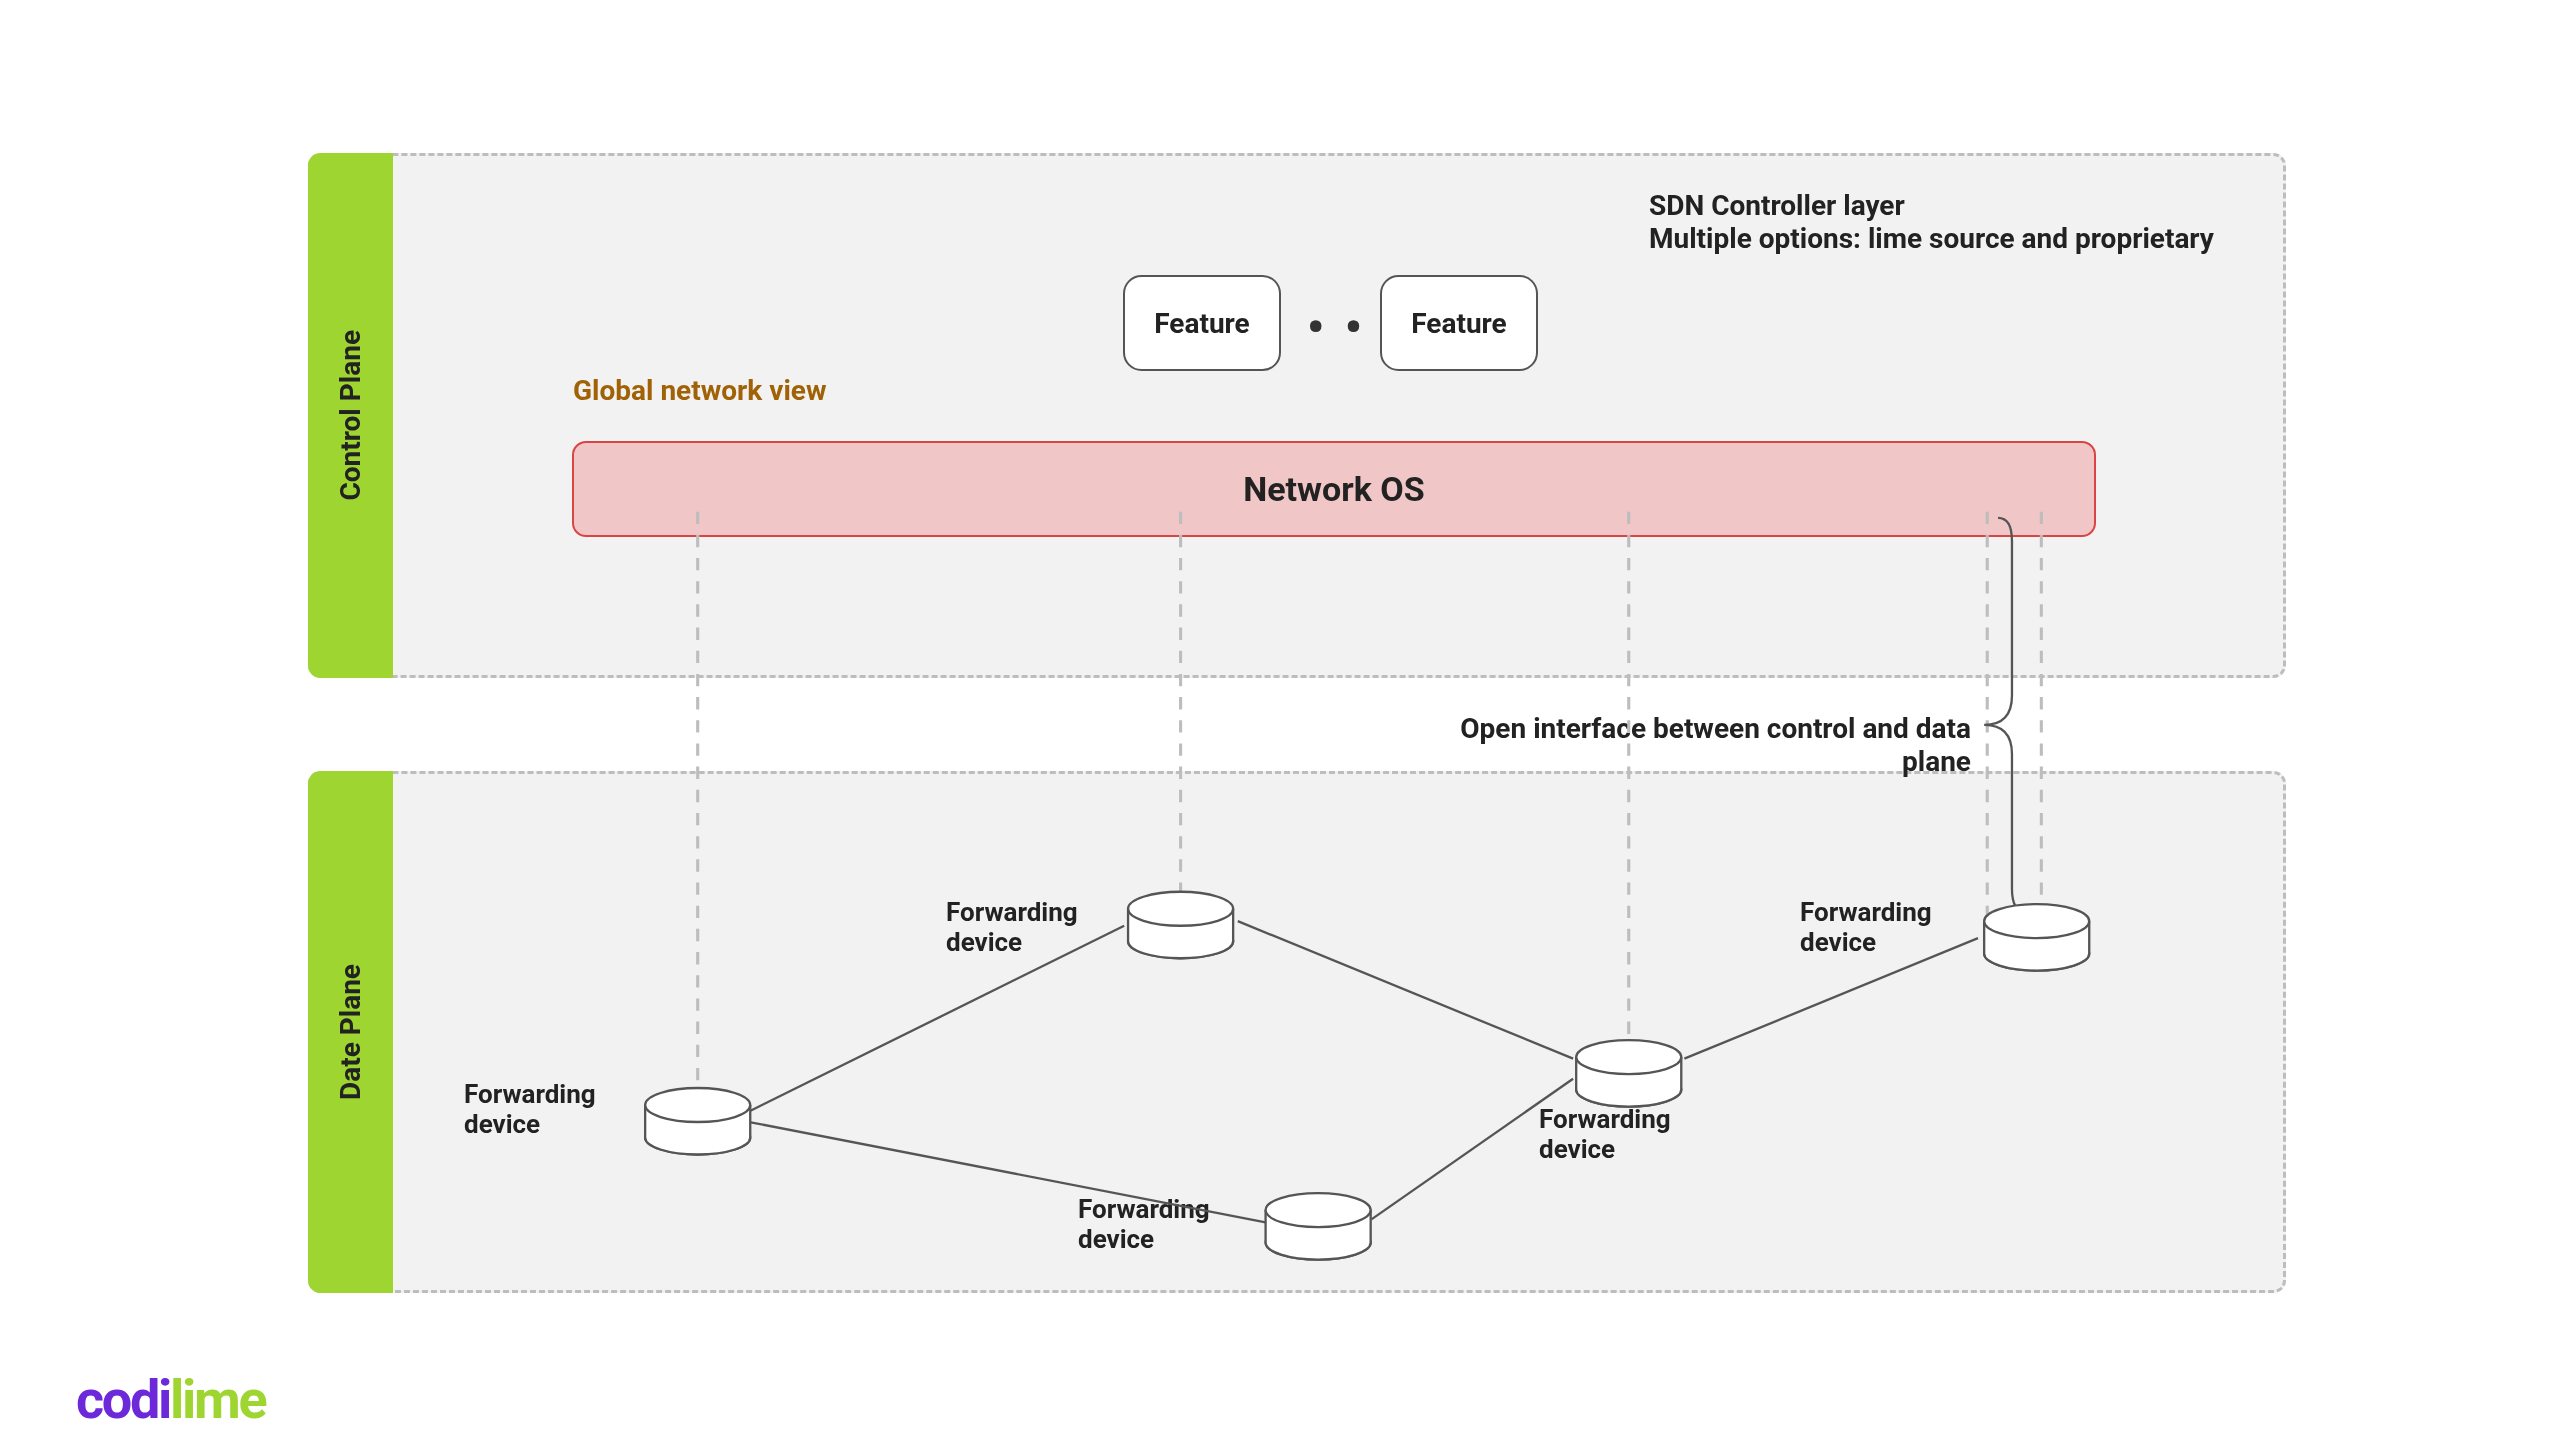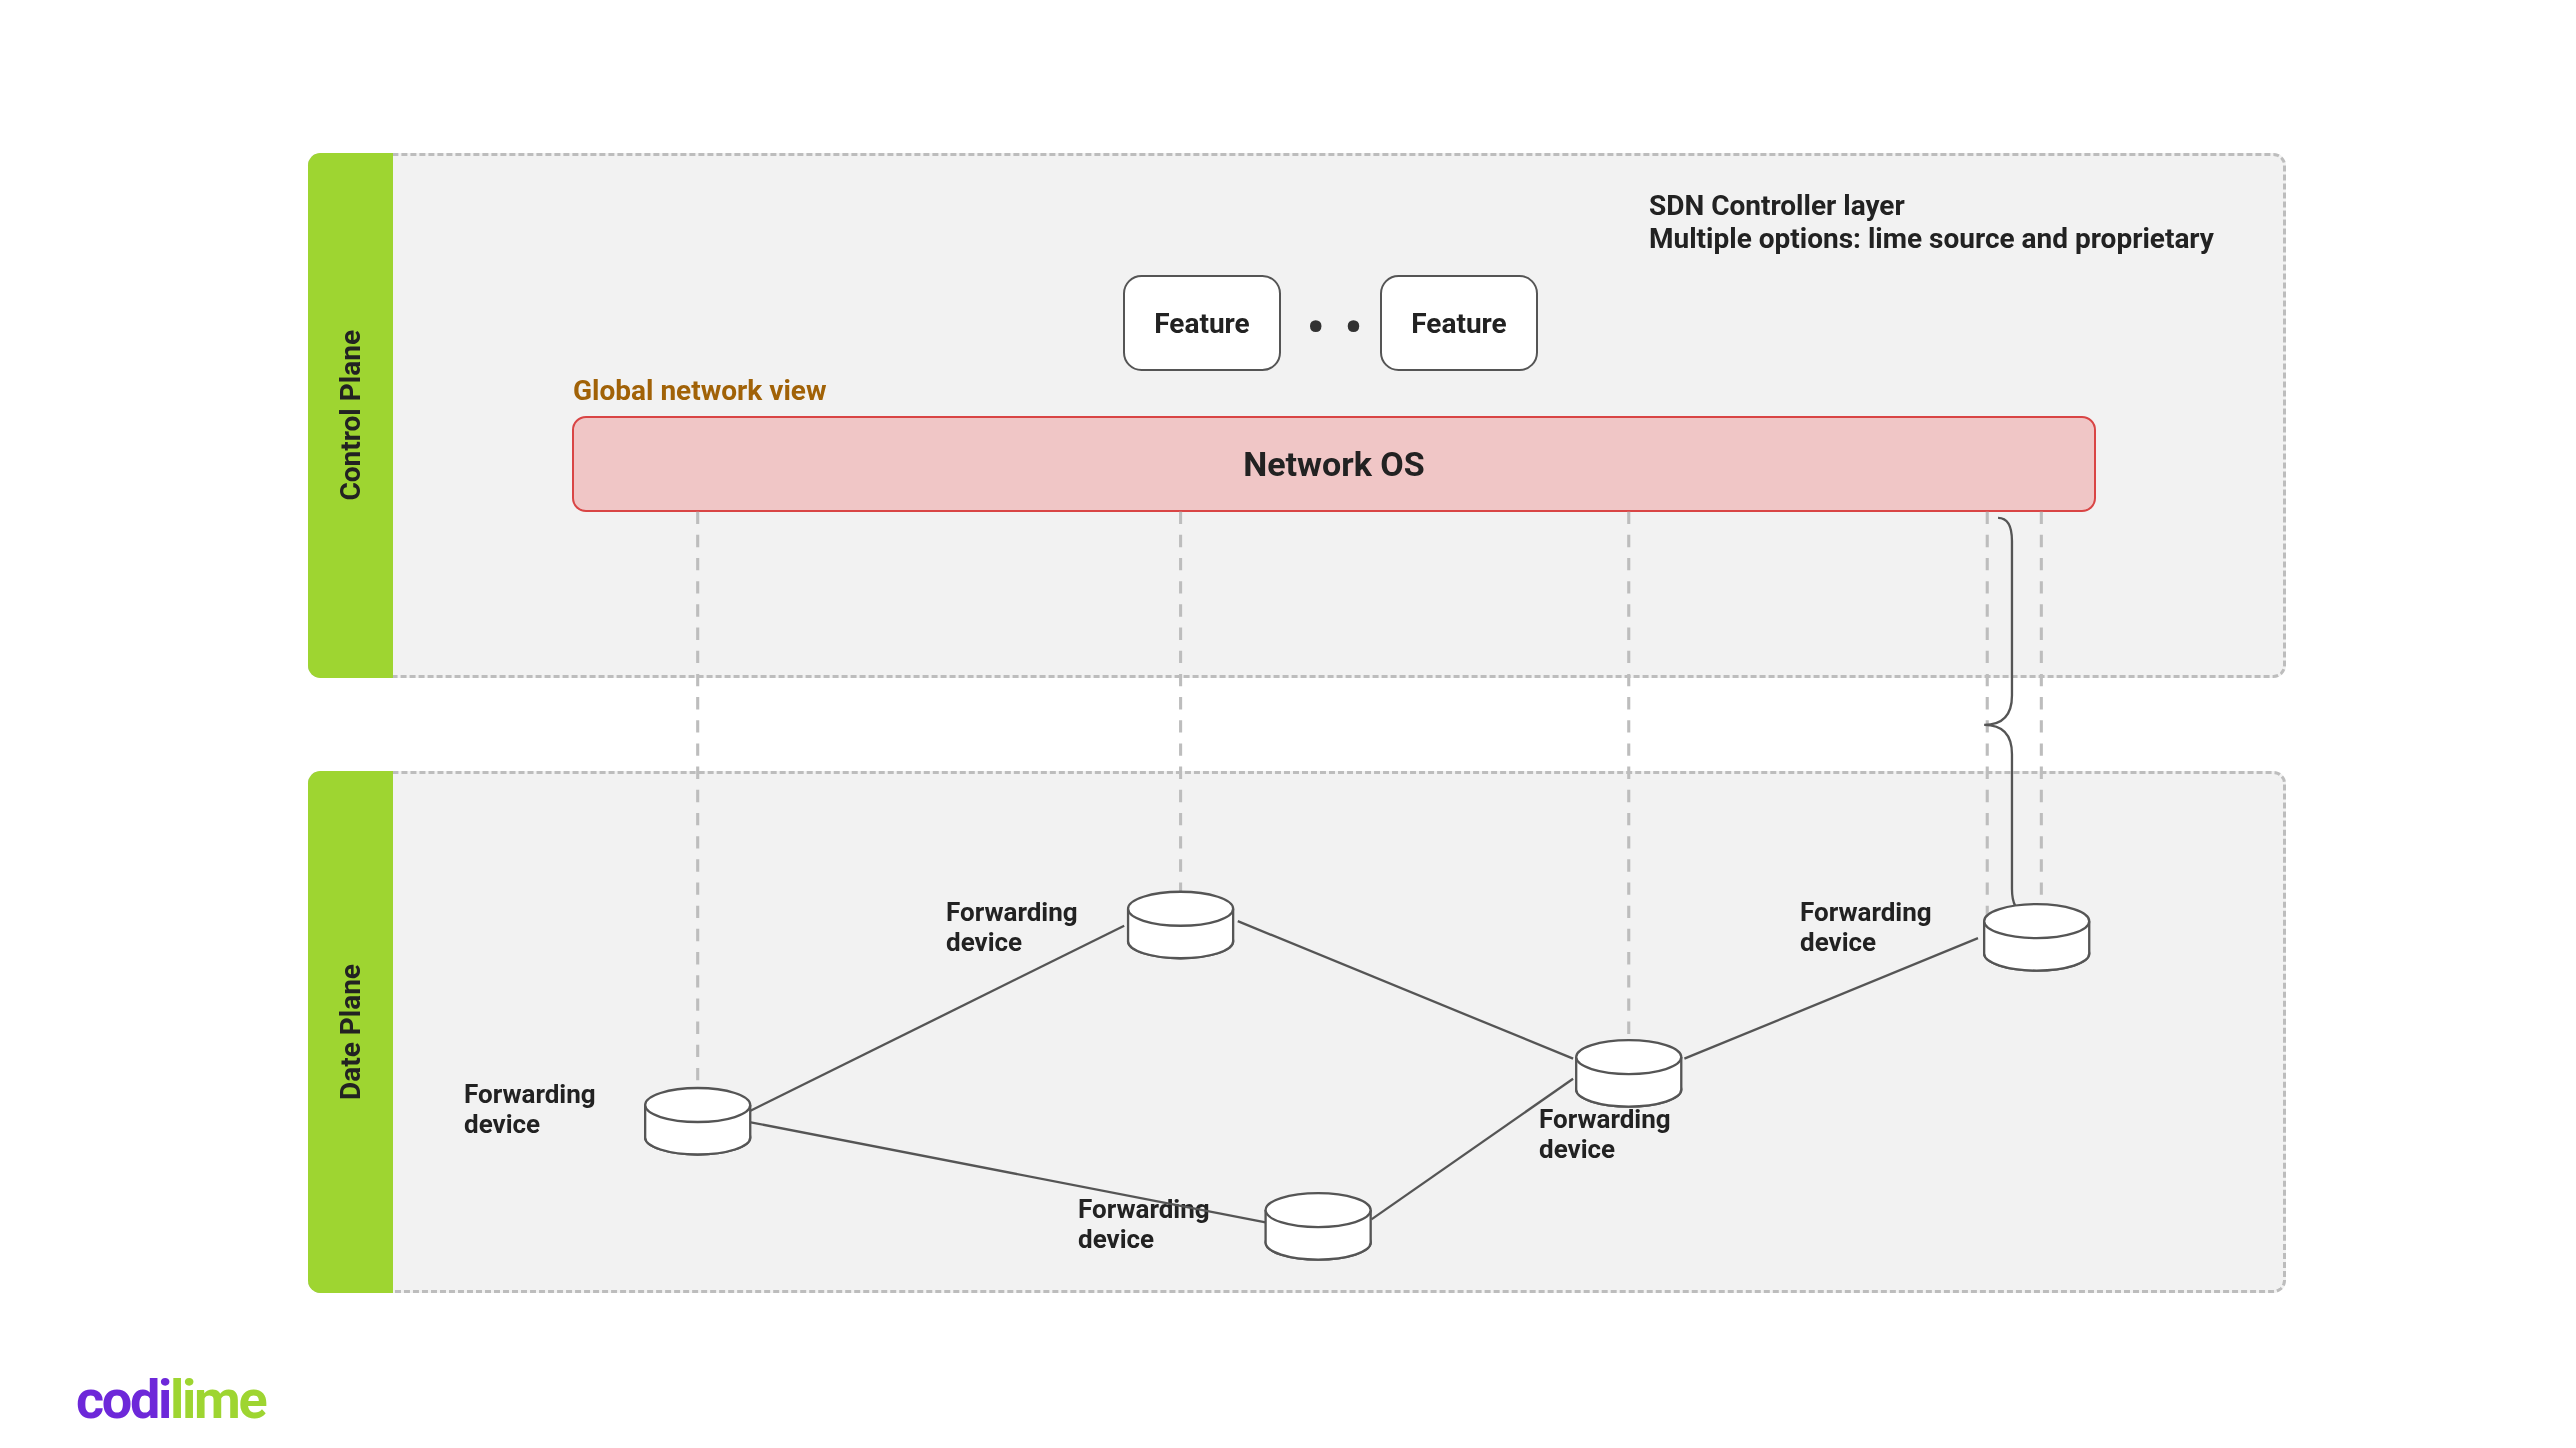--- a/index.html
+++ b/index.html
@@ -66,20 +66,21 @@
     position: absolute;
     background: #f0c6c6;
     border: 2.3px solid #d94545;
     border-radius: 14px;
     display: flex;
     align-items: center;
     justify-content: center;
     font-size: 34px;
     font-weight: 700;
     color: #222;
+    margin-top: 25px;
   }
   .label {
     position: absolute;
     font-size: 28px;
     font-weight: 700;
     color: #a16207;
   }
   .annotation {
     position: absolute;
     font-size: 28px;
@@ -133,20 +134,21 @@
 
   <div class="label" style="left:573px; top:374px;">Global network view</div>
 
   <div class="network-os" style="left:572px; top:416px; width:1524px; height:96px;">Network OS</div>
 
   <div class="annotation" style="left:1649px; top:189px; width:634px;">
     <div>SDN Controller layer</div>
     <div>Multiple options: lime source and proprietary</div>
   </div>
 
+  <div class="annotation" style="left:1415px; top:712px; width:556px; text-align:right;">Open interface between control and data plane</div>
 
   <div class="fd-label" style="left:464px; top:1080px; width:170px; white-space:pre-line;">Forwarding
 device</div>
   <div class="fd-label" style="left:946px; top:898px; width:170px; white-space:pre-line;">Forwarding
 device</div>
   <div class="fd-label" style="left:1078px; top:1195px; width:170px; white-space:pre-line;">Forwarding
 device</div>
   <div class="fd-label" style="left:1539px; top:1105px; width:170px; white-space:pre-line;">Forwarding
 device</div>
   <div class="fd-label" style="left:1800px; top:898px; width:170px; white-space:pre-line;">Forwarding

